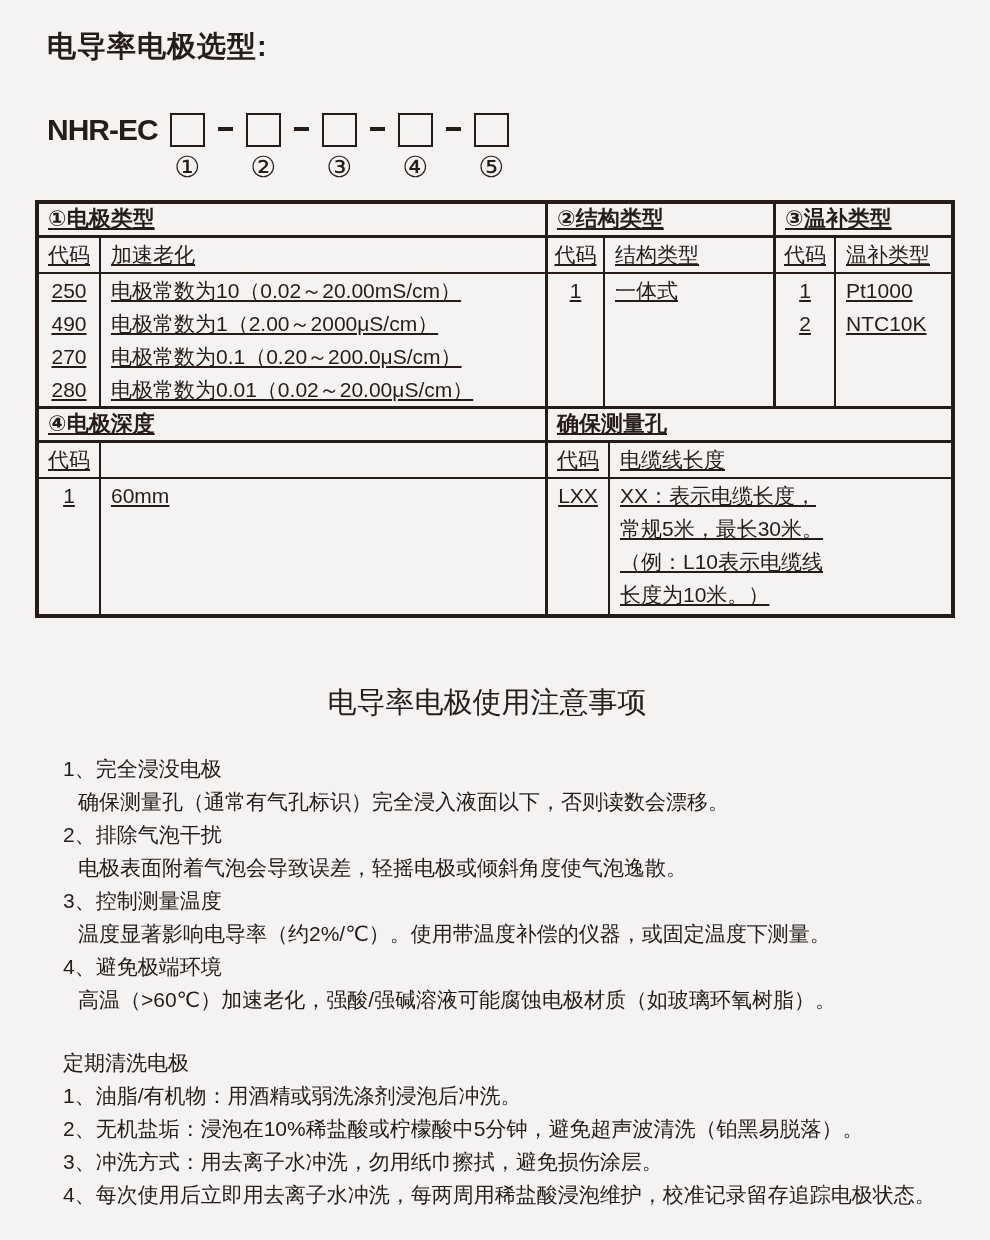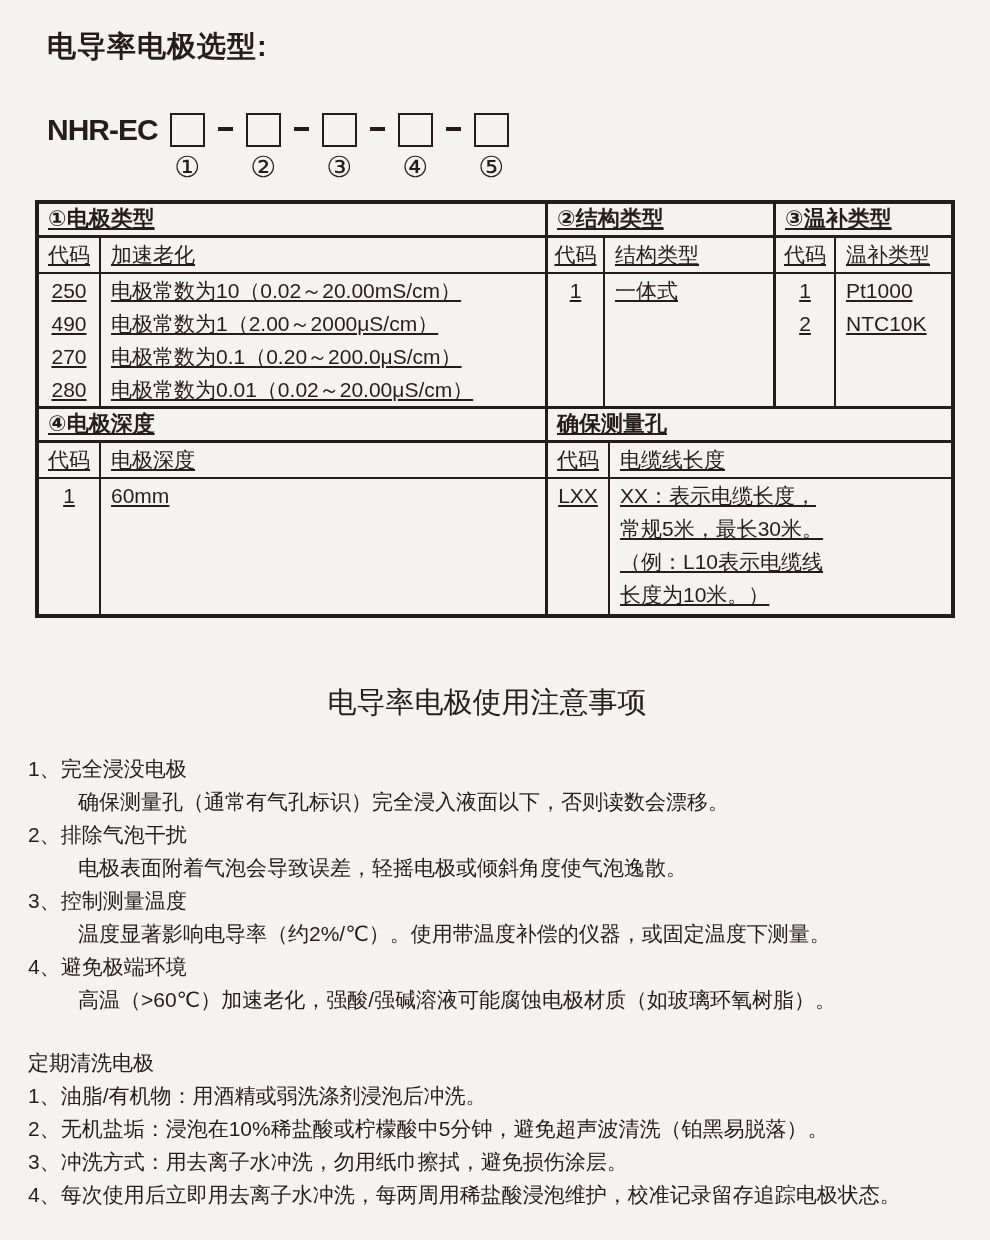--- a/index.html
+++ b/index.html
@@ -94,21 +94,21 @@
 
   
   .notes-heading{
     position:absolute;left:0;top:674px;width:956px;
     text-align:center;font-size:29px;font-weight:normal;margin:9px;
   }
   .notes{
     position:absolute;left:0;top:752px;width:990px;
     font-size:21px;
   }
-  .note-line{line-height:33px;padding-left:28px;white-space:nowrap;}
+  .note-line{line-height:33px;padding-left:63px;white-space:nowrap;}
   .note-line.flush{padding-left:78px;}
   .note-line.gap{margin-top:30px;}
 </style>
 </head>
 <body>
 
 <h1 class="page-title">电导率电极选型:</h1>
 
 <div class="model-row">
   <span class="model-prefix">NHR-EC</span>
@@ -200,21 +200,20 @@
     </section>
 
   </div>
 
   <div class="t-half t-bottom">
 
     <section class="t-sec s4">
       <div class="sec-title">④电极深度</div>
       <div class="hdr-row">
         <div class="code">代码</div>
-        <div class="val">电极深度</div>
       </div>
       <div class="data-area">
         <div class="code-stack code">
           <div class="cell">1</div>
         </div>
         <div class="val-stack">
           <div class="cell">60mm</div>
         </div>
       </div>
     </section>

